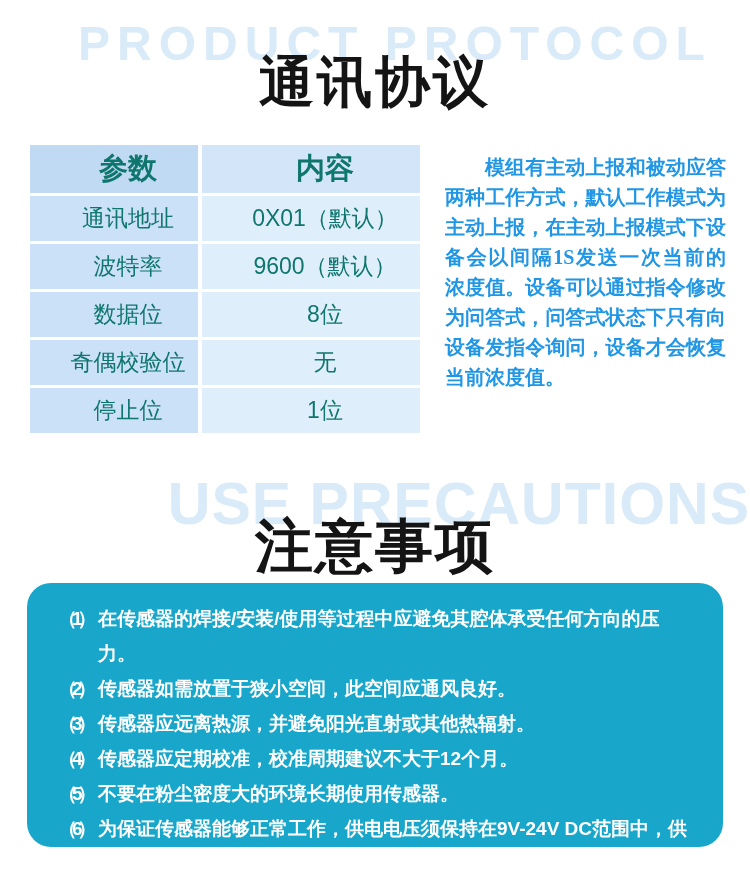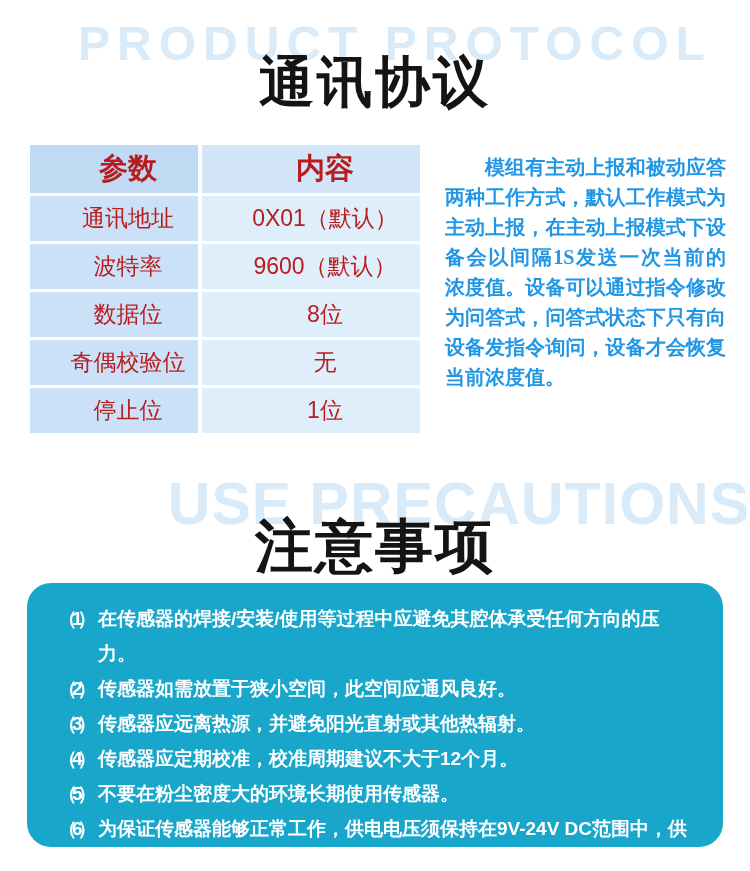--- a/index.html
+++ b/index.html
@@ -15,21 +15,21 @@
   
   .section-title{position:absolute;left:0;right:0;text-align:center;font-weight:bold;
                  color:#141414;}
   .title-protocol{top:46px;font-size:55px;letter-spacing:3px;}
   .title-precautions{top:498px;font-size:58px;letter-spacing:2px;margin-top:10px;}
 
   
   .spec-table{position:absolute;left:30px;top:145px;display:grid;
               grid-template-columns:168px 218px;gap:3px 4px;}
   .cell{display:flex;align-items:center;justify-content:center;height:45px;
-        font-size:23px;font-weight:500;color:#b91c1c;padding-left:28px;}
+        font-size:23px;font-weight:500;color:#0f766e;padding-left:28px;}
   .cell.hdr{height:48px;font-size:29px;font-weight:700;}
   .cell.c0{background:#cbe1f7;}
   .cell.c1{background:#dfeefb;}
   .cell.hdr.c0{background:#c0daf3;}
   .cell.hdr.c1{background:#d3e5f8;text-align:right;}
 
   
   .desc{position:absolute;left:445px;top:152px;width:281px;
         font-size:20px;line-height:30px;font-weight:bold;color:#2196e4;
         text-align:justify;text-indent:2em;font-family:Liberation Serif, serif;}

